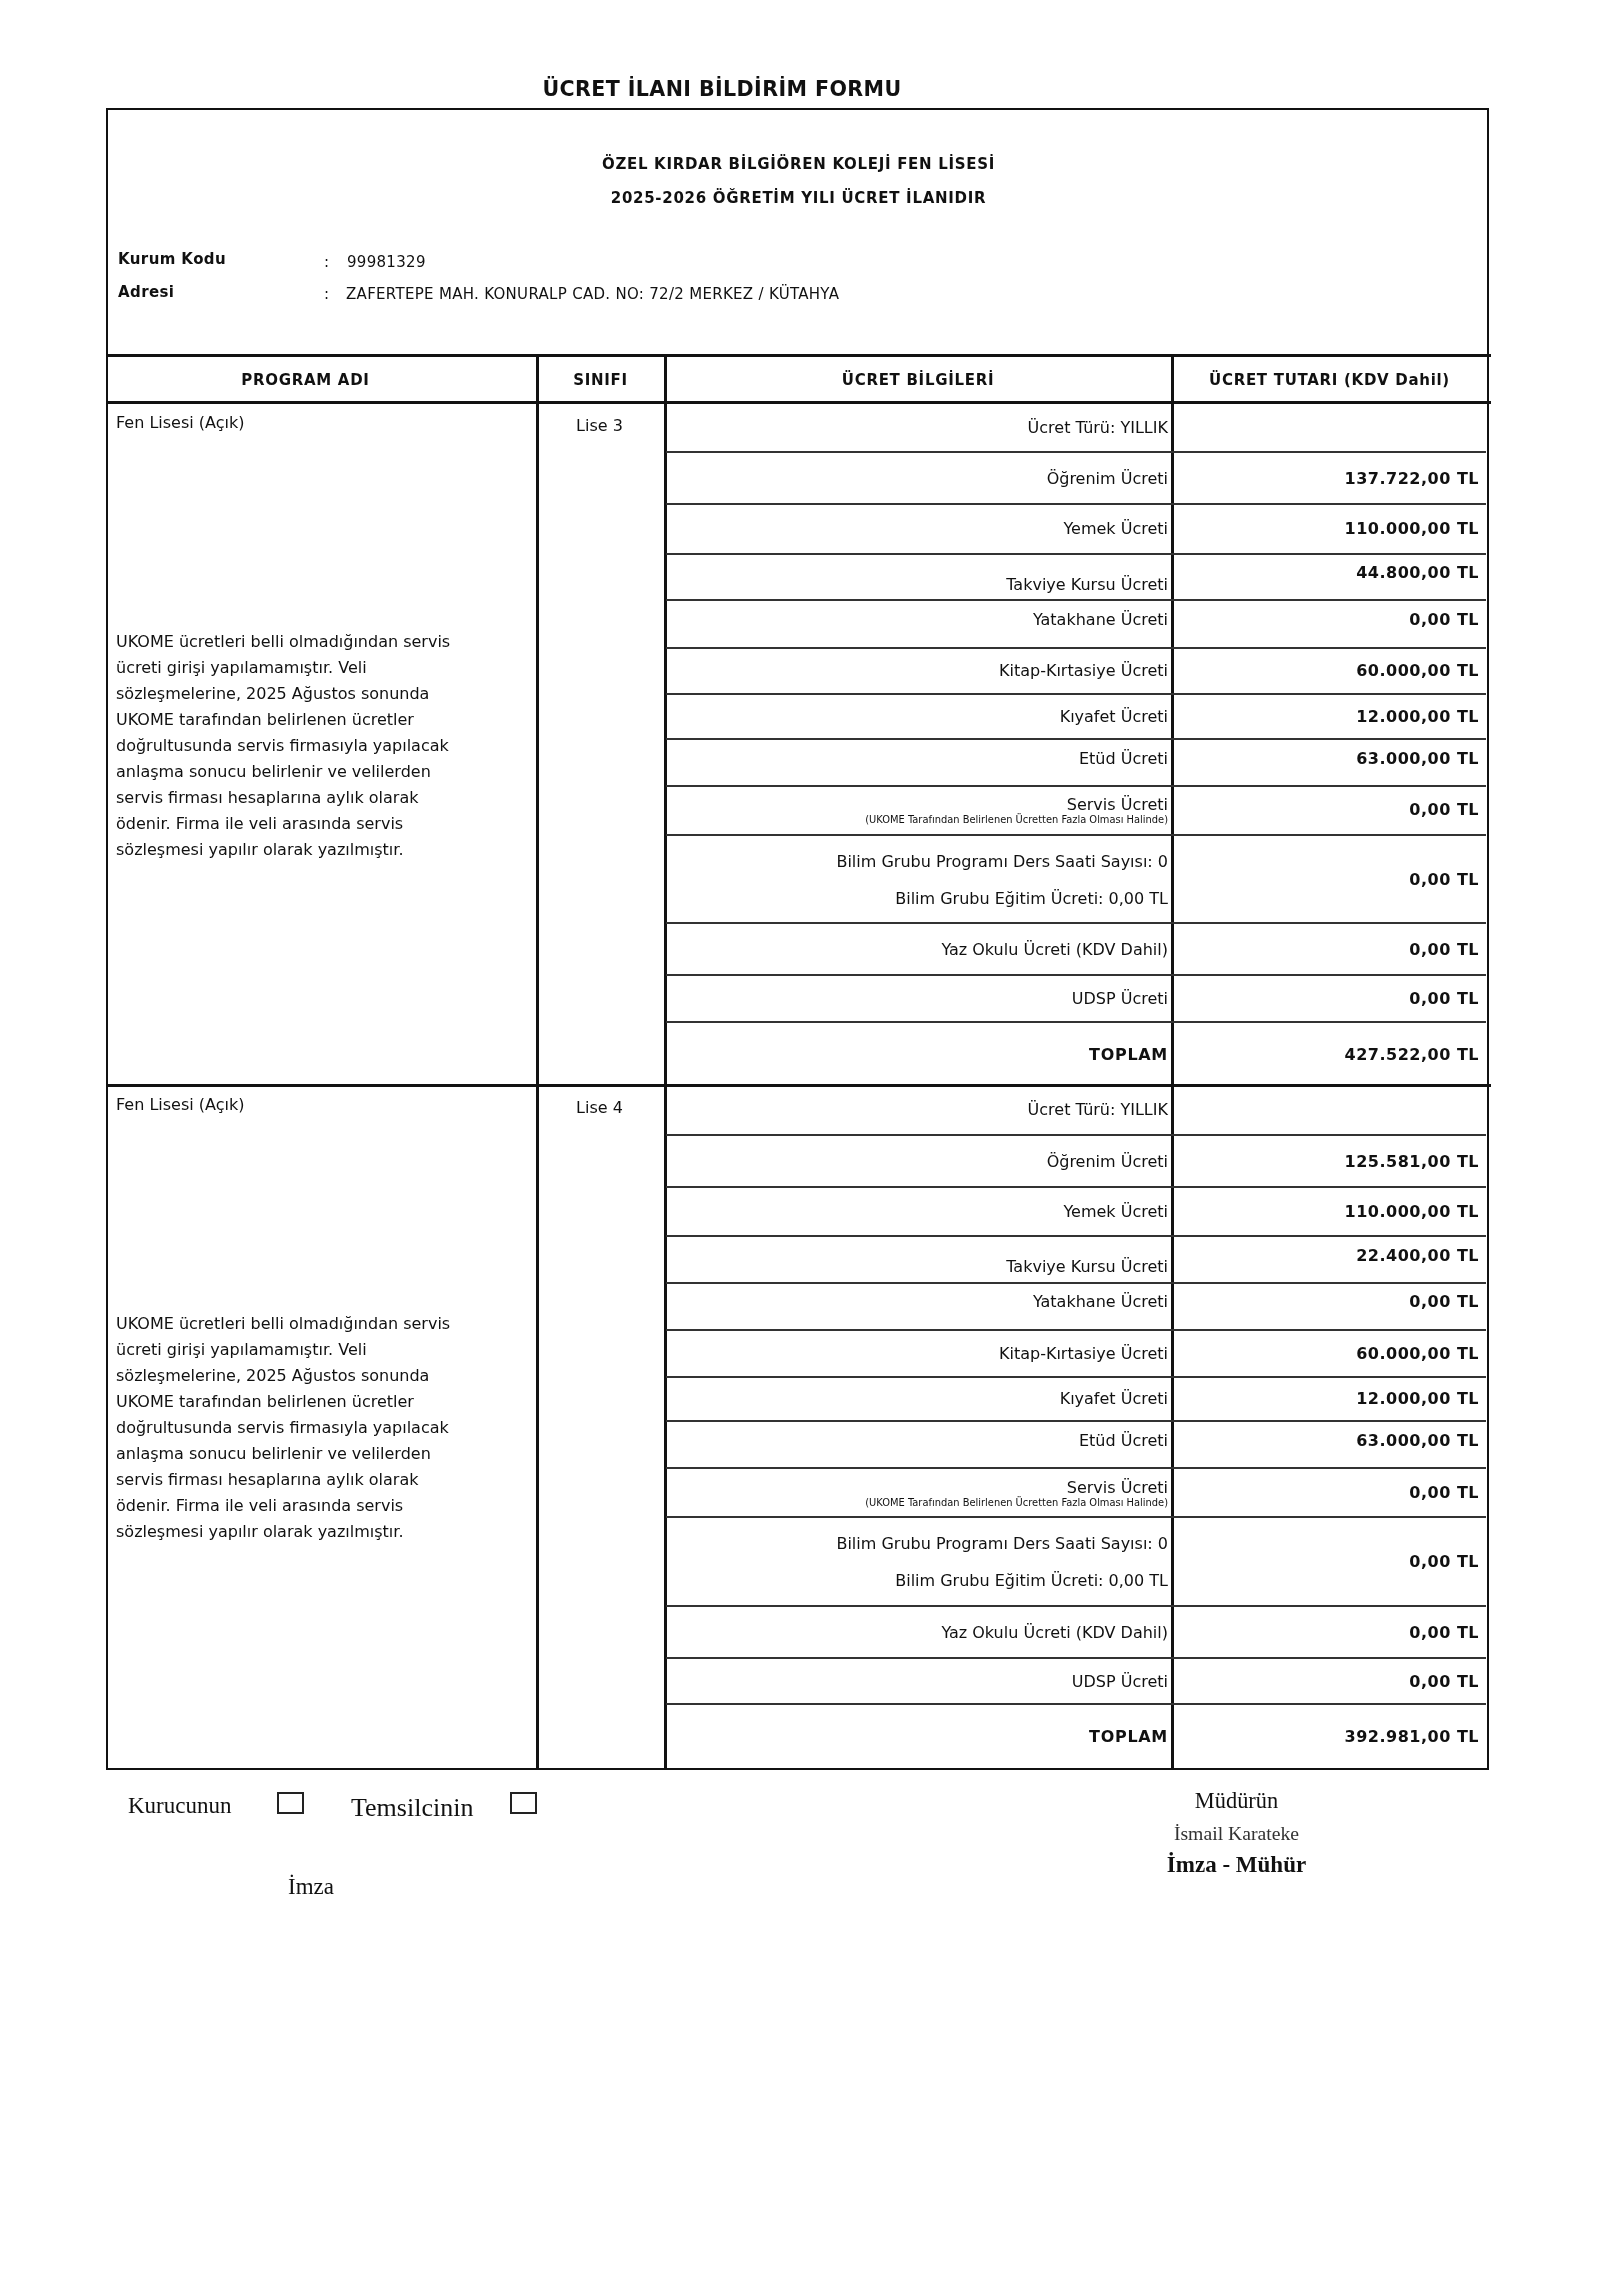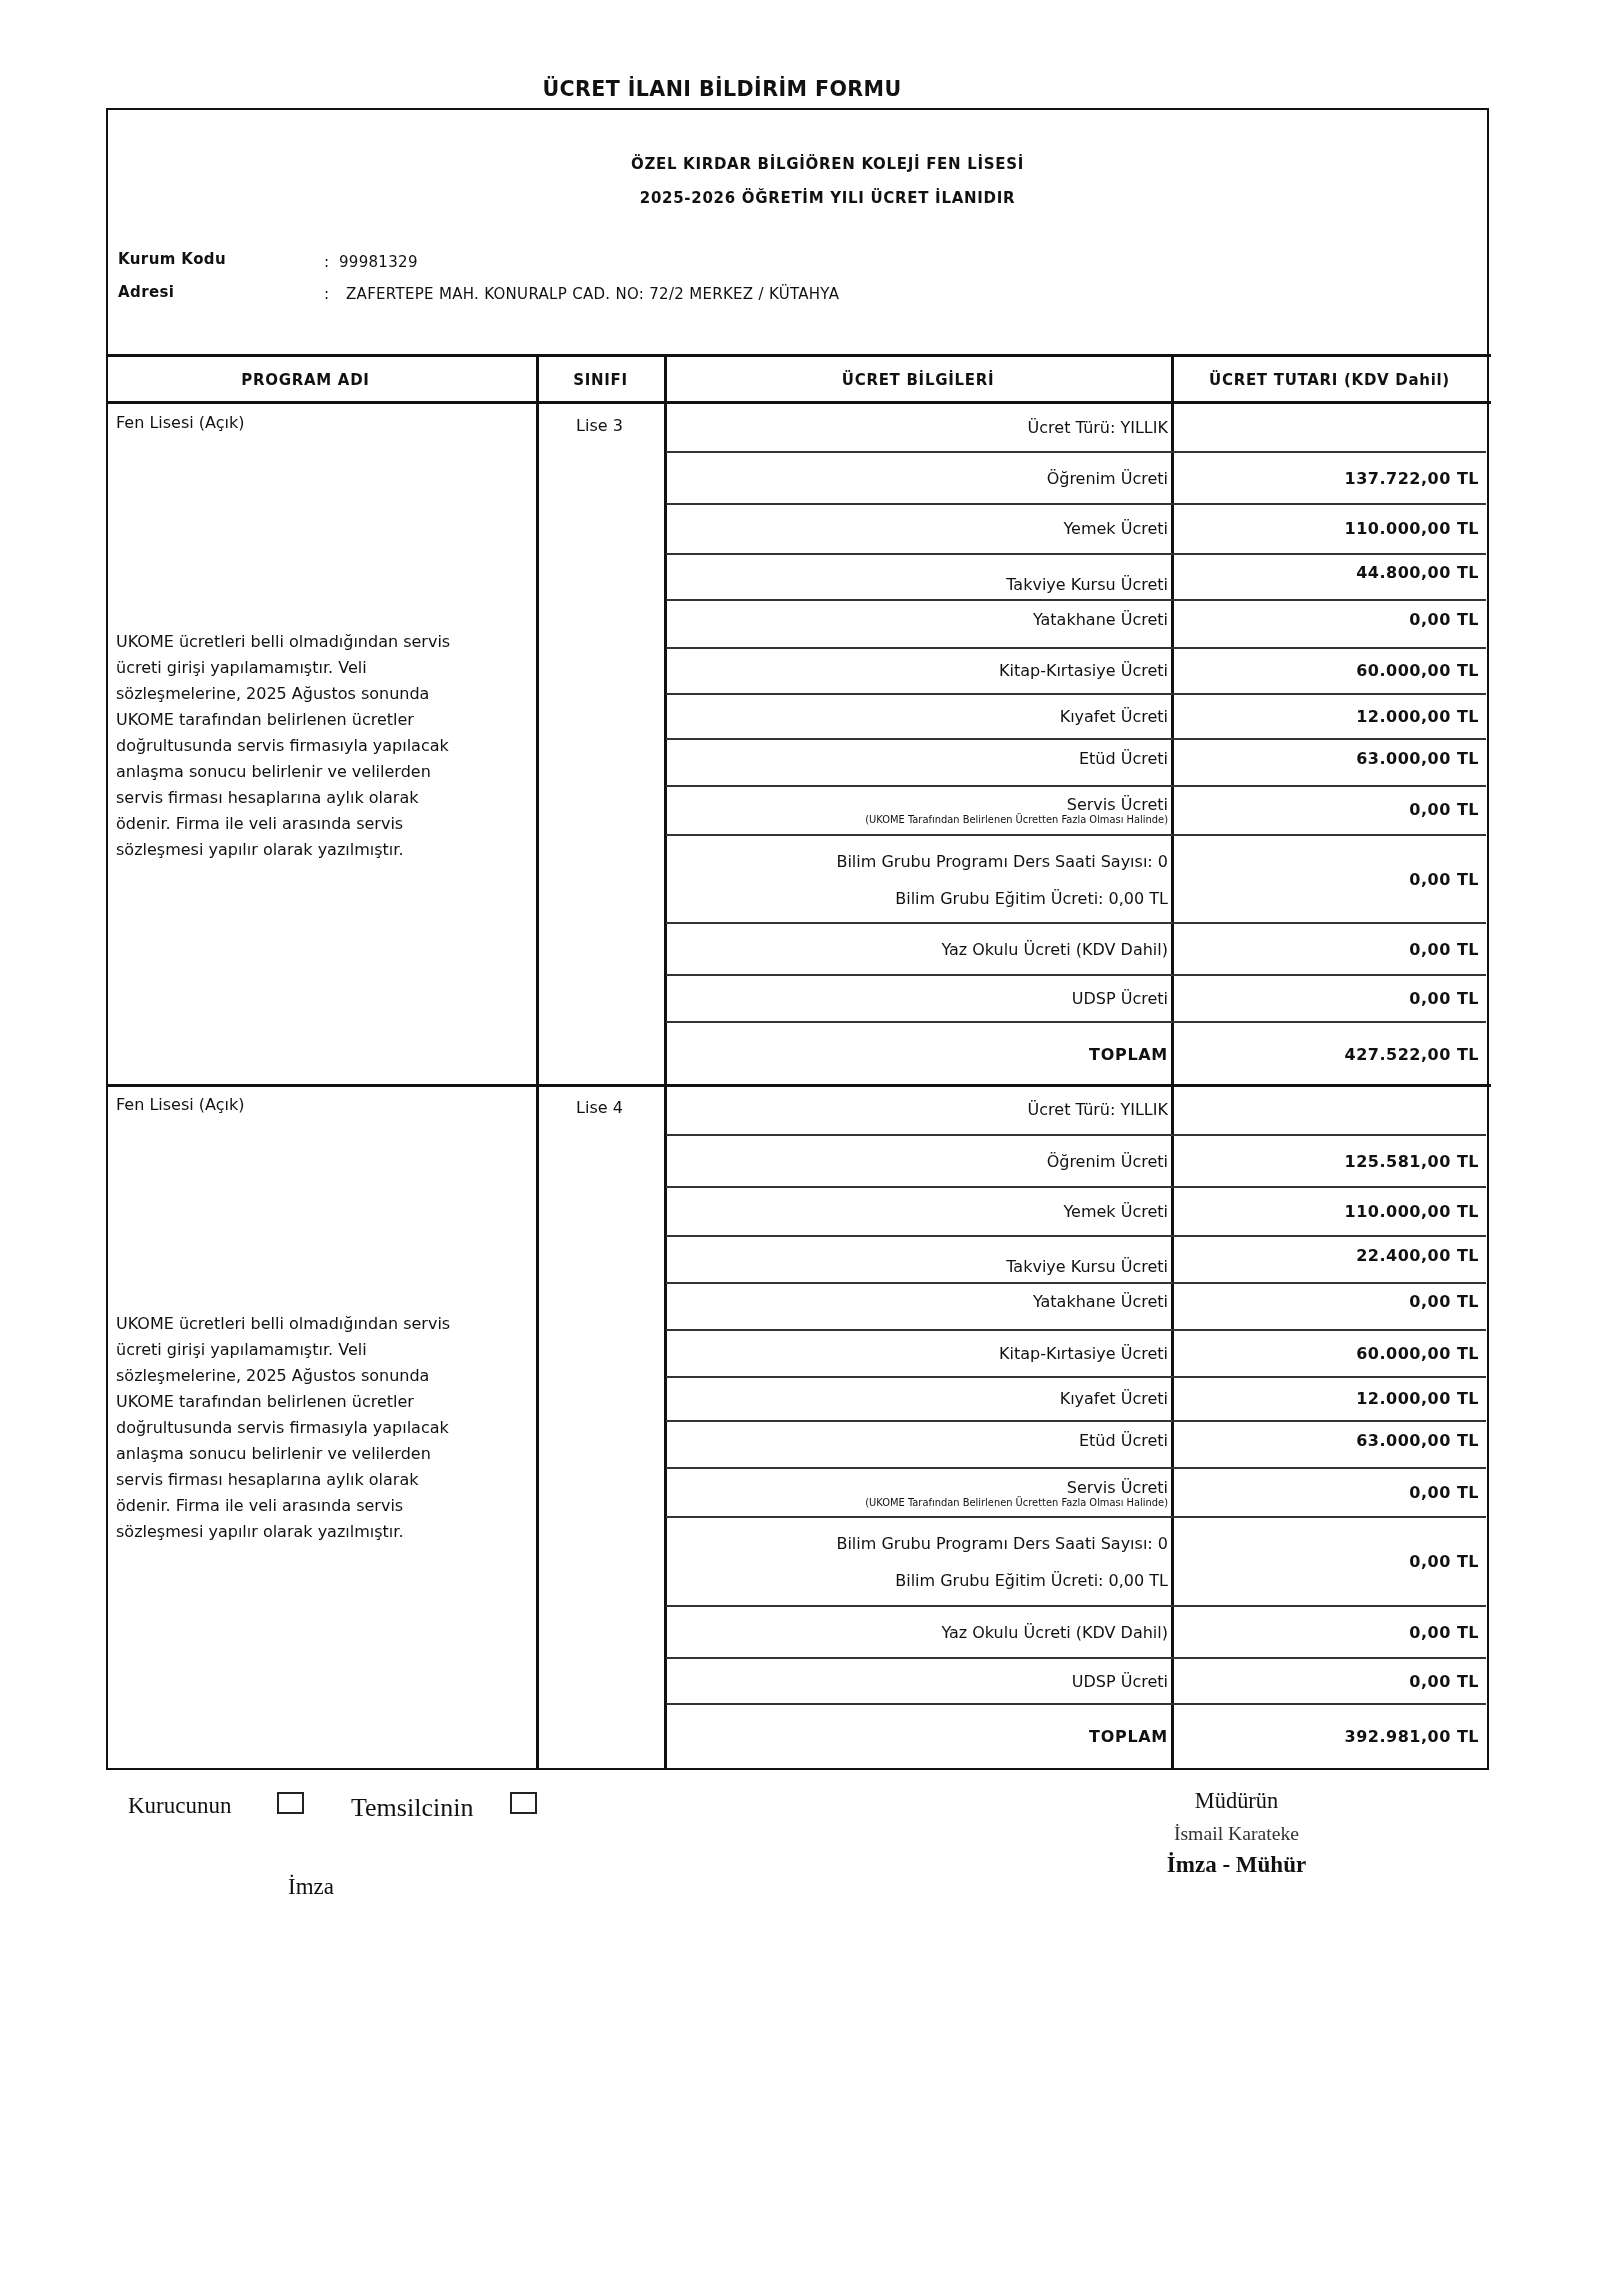--- a/index.html
+++ b/index.html
@@ -1,21 +1,21 @@
 <!DOCTYPE html>
 <html style="font-size:14.3px"><head>
 <meta charset="utf-8">
 <style>
   html, body { margin: 0; padding: 0; background: #ffffff; }
   body { width: 1620px; height: 2293px; position: relative; overflow: hidden;
          font-family: "DejaVu Sans", sans-serif; color: #111; }
   .abs { position: absolute; }
   .title { left: 0; width: 1444px; top: 77px; text-align: center; font-size: 20.6px; font-weight: bold; letter-spacing: 0.4px; }
   .outer { left: 106px; top: 108px; width: 1379px; height: 1658px; border: 2.7px solid #111; box-sizing: content-box; }
-  .sub { left: 106px; width: 1385px; text-align: center; font-size: 15px; font-weight: bold; letter-spacing: 0.7px; margin-left: 29px; }
+  .sub { left: 106px; width: 1385px; text-align: center; font-size: 15px; font-weight: bold; letter-spacing: 0.7px; }
   .lbl { font-size: 15px; font-weight: bold; letter-spacing: 0.4px; }
   .val { font-size: 15px; letter-spacing: 0.3px; }
   .colon { font-size: 15px; }
   .hline { position: absolute; left: 106px; width: 1385px; height: 2.7px; background: #111; }
   .hline.thin { height: 1.8px; background: #333; }
   .vline { position: absolute; width: 2.7px; background: #111; }
   .hdr { position: absolute; top: 356px; height: 47px; display: flex; align-items: center; justify-content: center;
          font-size: 15px; font-weight: bold; letter-spacing: 0.7px; }
   .cell-l { position: absolute; left: 666px; width: 502px; font-size: 16px; display: flex; flex-direction: column; justify-content: center; text-align: right; }
   .cell-r { position: absolute; left: 1175px; width: 304px; font-size: 16px; font-weight: bold; display: flex; align-items: center; justify-content: flex-end; letter-spacing: 0.5px; }
@@ -32,21 +32,21 @@
 
 <div class="abs title">ÜCRET İLANI BİLDİRİM FORMU</div>
 
 <div class="abs outer"></div>
 
 <div class="abs sub" style="top:155px">ÖZEL KIRDAR BİLGİÖREN KOLEJİ FEN LİSESİ</div>
 <div class="abs sub" style="top:189px">2025-2026 ÖĞRETİM YILI ÜCRET İLANIDIR</div>
 
 <div class="abs lbl" style="left:118px; top:250px">Kurum Kodu</div>
 <div class="abs colon" style="left:324px; top:253px">:</div>
-<div class="abs val" style="left:339px; top:253px">99981329</div>
+<div class="abs val" style="left:347px; top:253px">99981329</div>
 
 <div class="abs lbl" style="left:118px; top:283px">Adresi</div>
 <div class="abs colon" style="left:324px; top:285px">:</div>
 <div class="abs val" style="left:346px; top:285px">ZAFERTEPE MAH. KONURALP CAD. NO: 72/2 MERKEZ / KÜTAHYA</div>
 
 <div class="hline" style="top:354px"></div>
 <div class="hline" style="top:401px"></div>
 
 <div class="vline" style="left:536px; top:354px; height:1414px"></div>
 <div class="vline" style="left:664px; top:354px; height:1414px"></div>

